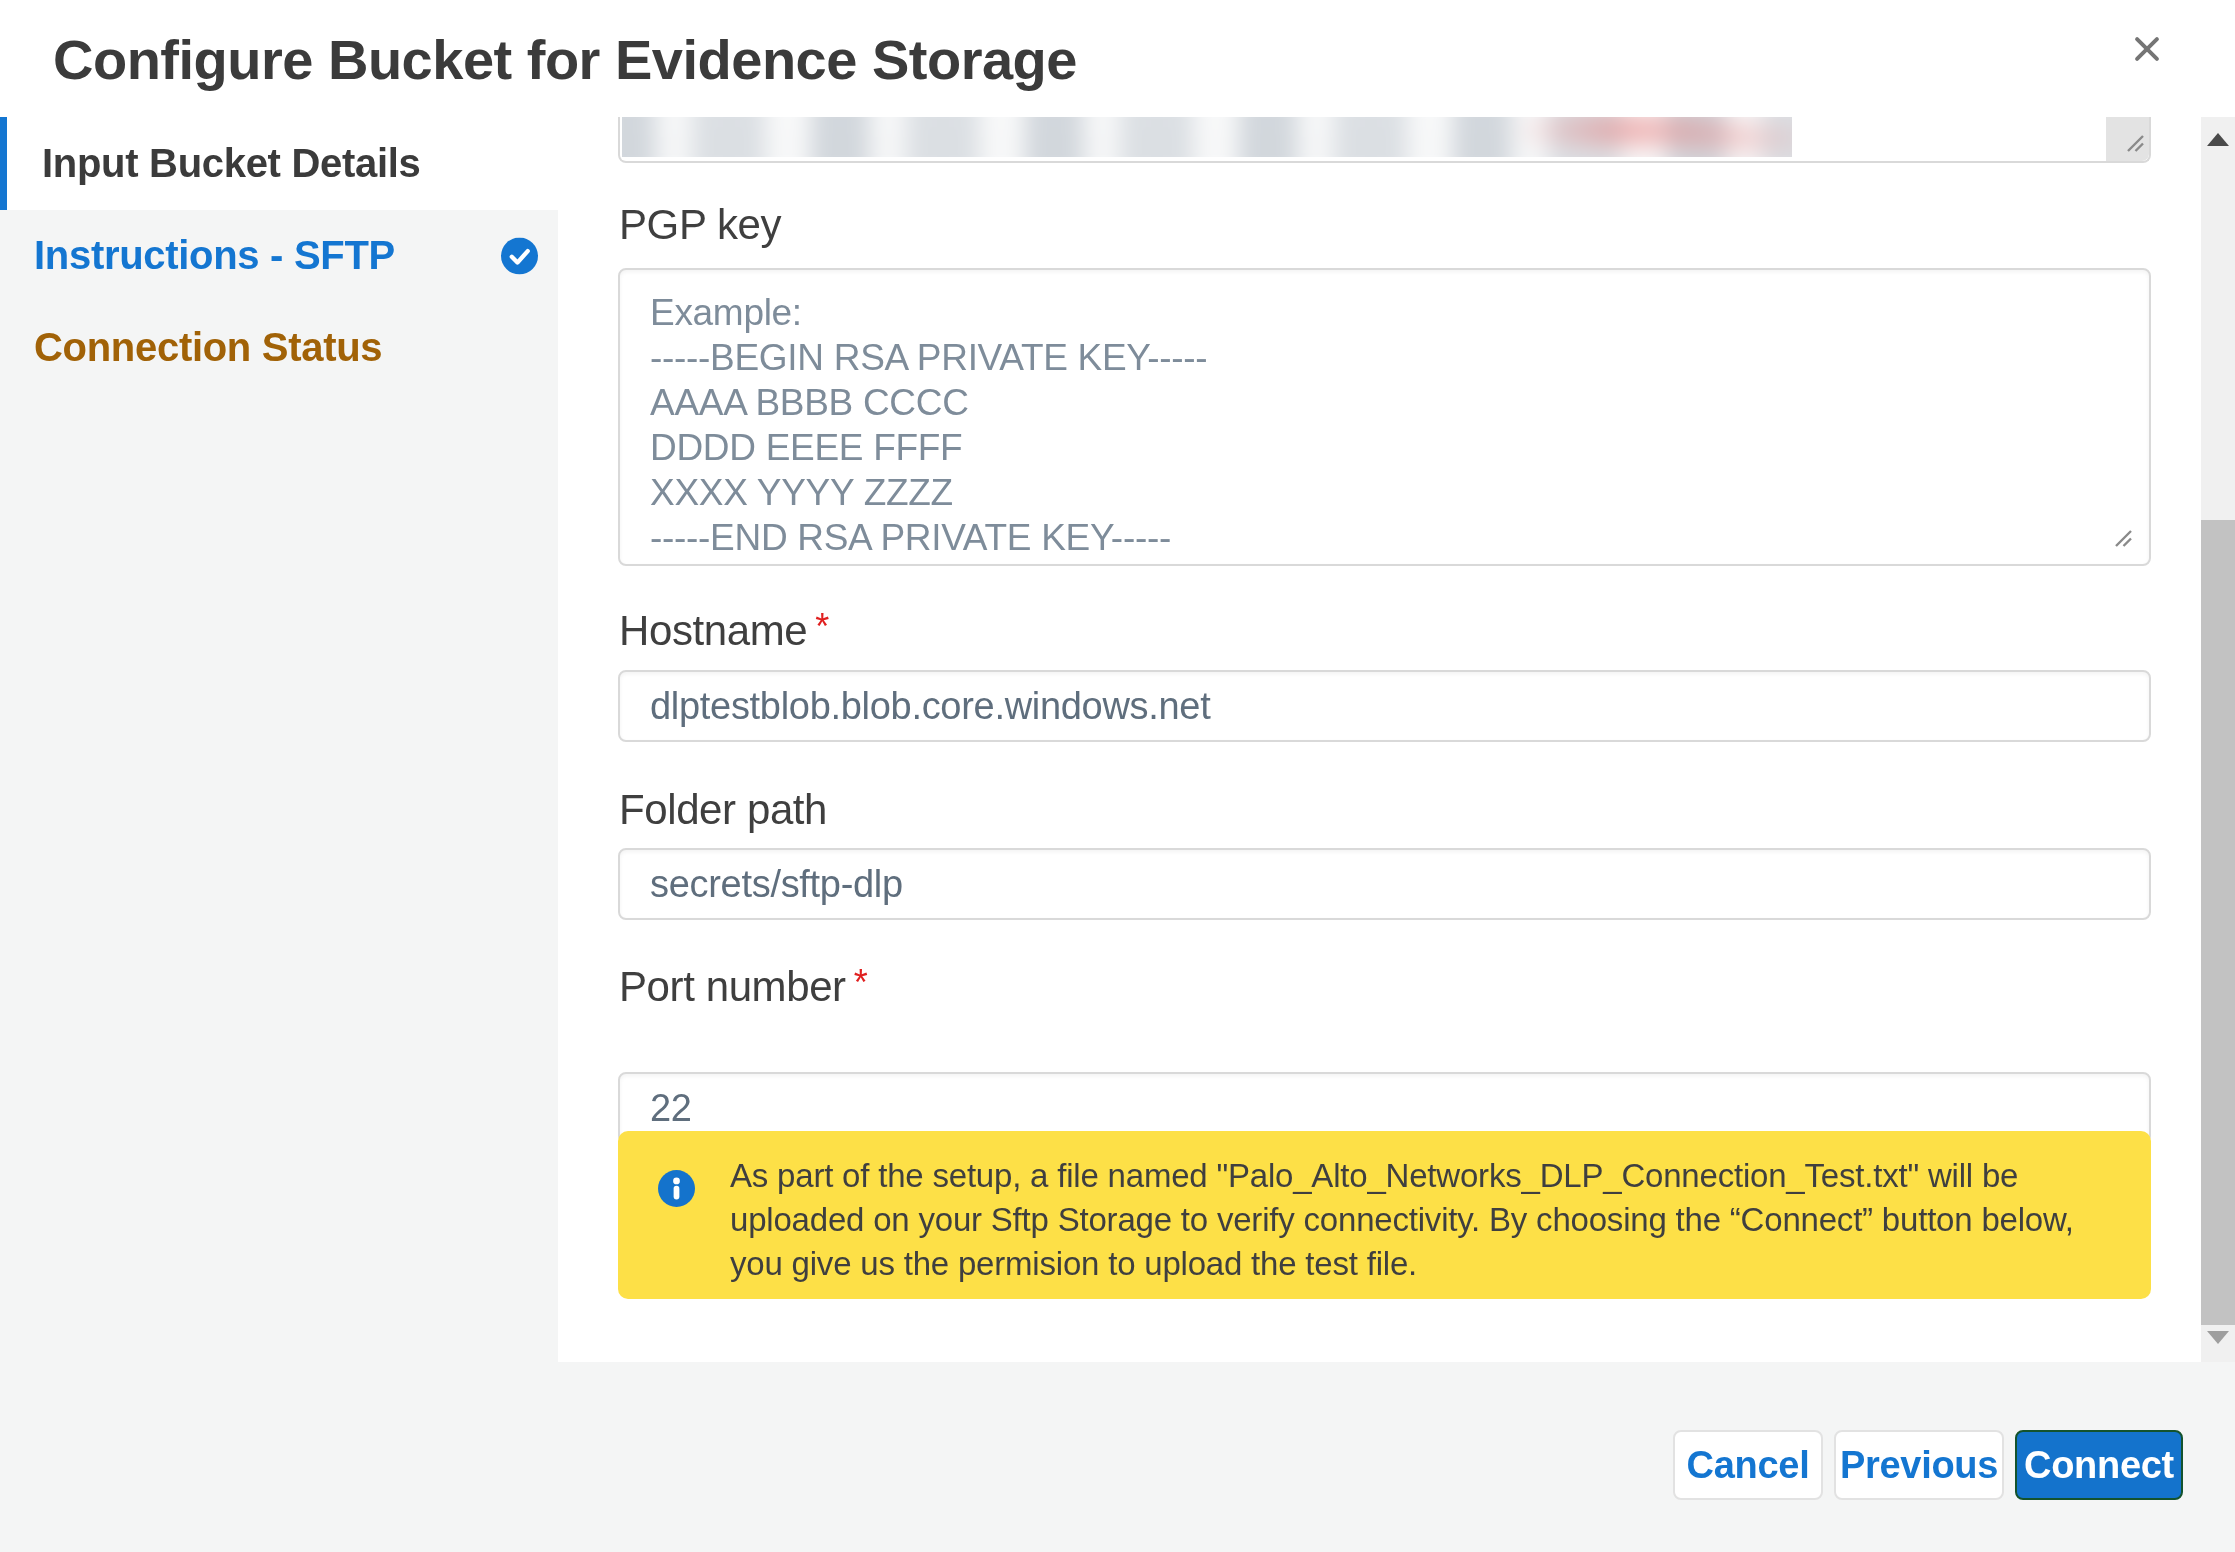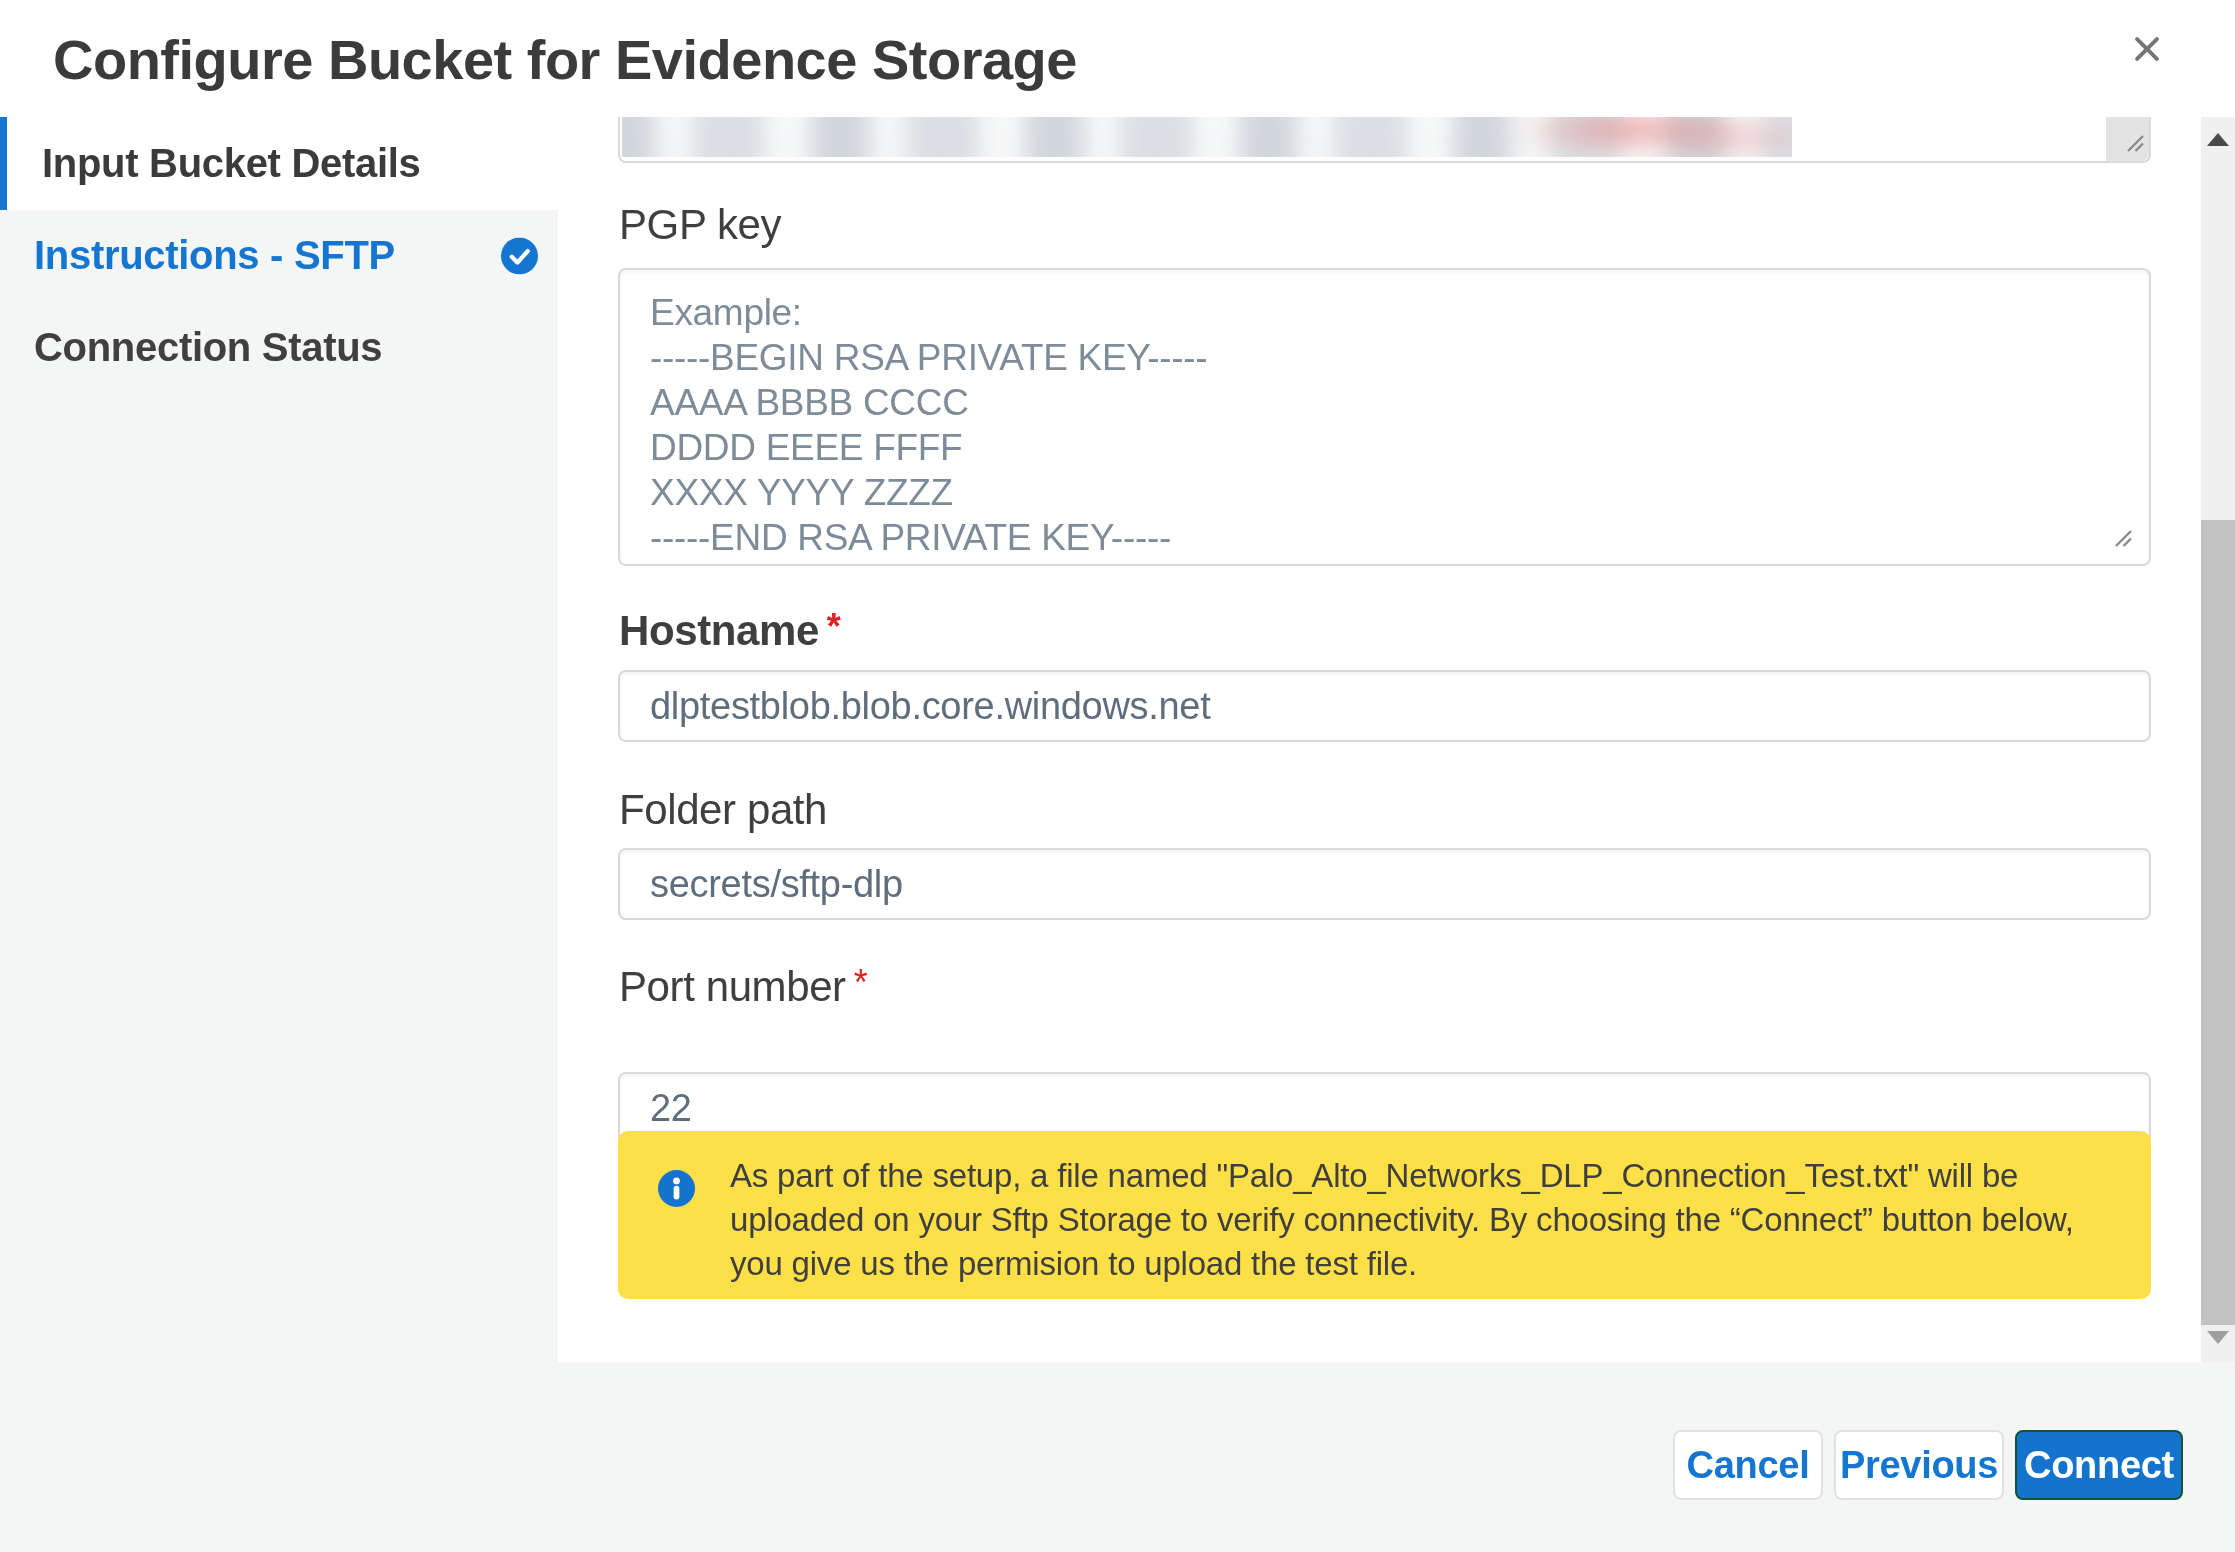--- a/index.html
+++ b/index.html
@@ -30,21 +30,21 @@
   .side-item {
     position:relative; display:flex; align-items:center;
     font-size:40px; font-weight:600; letter-spacing:-0.3px;
     cursor:pointer;
   }
   .side-item.completed { height:91px; padding-left:34px; color:#1476d1; background:#f4f5f5; }
   .side-item.active {
     height:93px; padding-left:35px; color:#3b3b3b; background:#ffffff;
     border-left:7px solid #1476d1;
   }
-  .side-item.upcoming { height:93px; padding-left:34px; color:#404040; background:#f4f5f5; }
+  .side-item.upcoming { height:93px; padding-left:34px; color:#a16207; background:#f4f5f5; }
   .side-check { position:absolute; right:20px; top:50%; transform:translateY(-50%); width:37px; height:37px; }
   
   .panel {
     position:absolute; left:558px; top:117px; width:1643px; height:1245px;
     background:#ffffff; overflow:hidden;
   }
   
   .cut-field {
     position:absolute; left:60px; top:-10px; width:1533px; height:56px;
     background:#fff;
@@ -187,21 +187,21 @@
 AAAA BBBB CCCC
 DDDD EEEE FFFF
 XXXX YYYY ZZZZ
 -----END RSA PRIVATE KEY-----" style=""></textarea>
   <span class="grip" style="position:absolute; left:1552px; top:408px;">
     <svg width="24" height="24" viewBox="0 0 24 24">
       <path d="M6 21 L21 6 M13.5 21 L21 13.5" stroke="#8a8a8a" stroke-width="2.4" fill="none"></path>
     </svg>
   </span>
 
-  <div class="field-label" style="top:489px;font-weight:bold;">
+  <div class="field-label" style="top:489px;">
     <span>Hostname</span><span class="req">*</span>
   </div>
   <input class="text-input" style="top: 553px;" type="text" readonly="" value="dlptestblob.blob.core.windows.net">
 
   <div class="field-label" style="top:669px;">
     <span>Folder path</span>
   </div>
   <input class="text-input" style="top: 731px;" type="text" readonly="" value="secrets/sftp-dlp">
 
   <div class="field-label" style="top:845px;">

